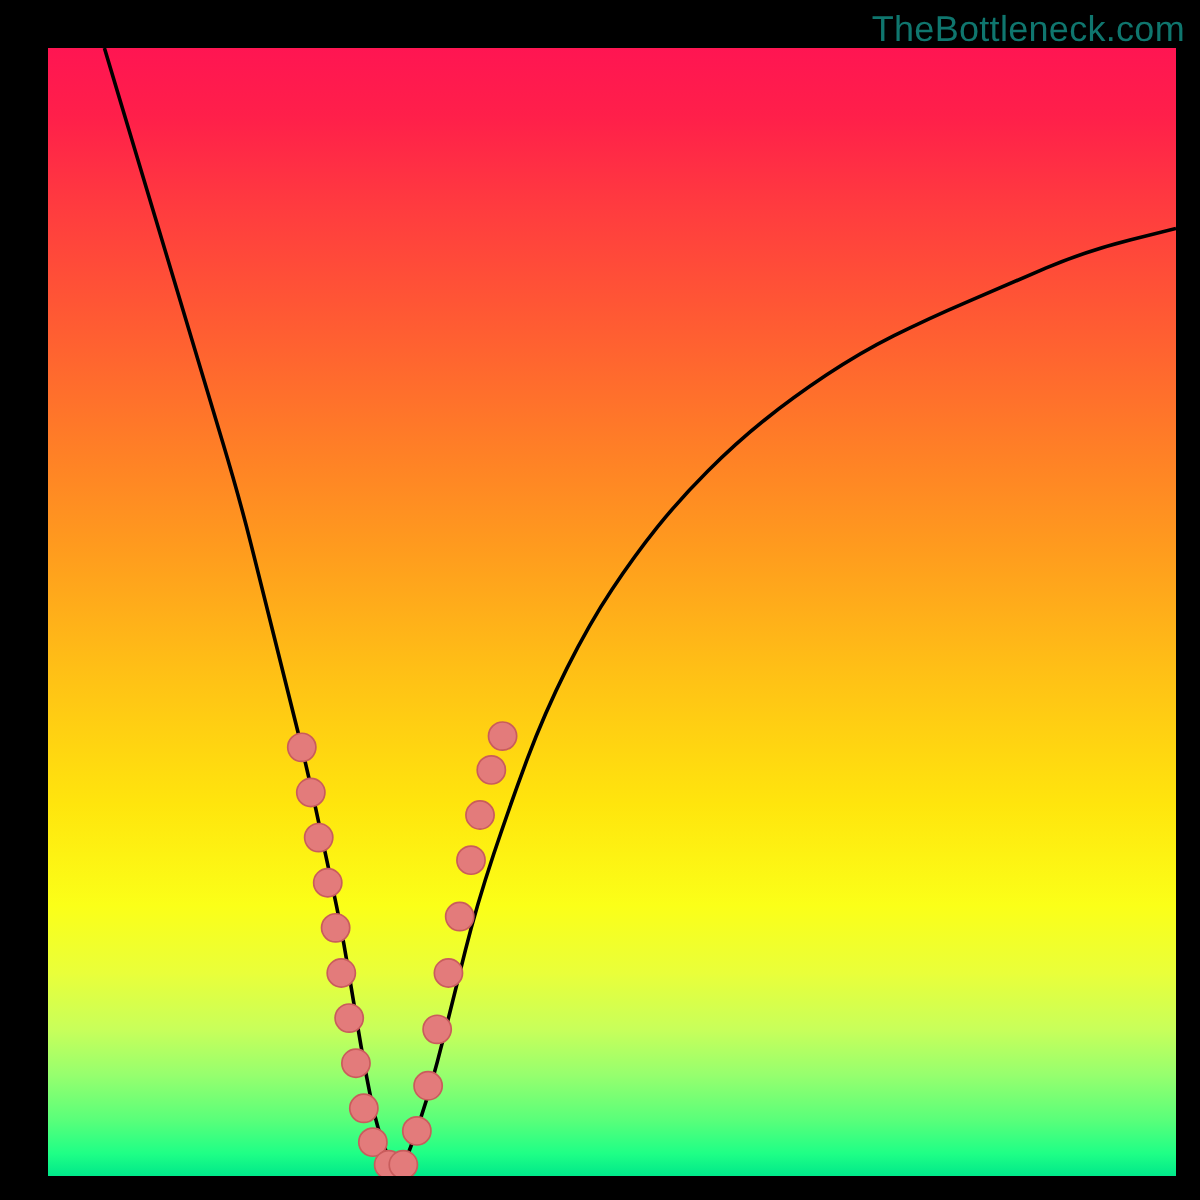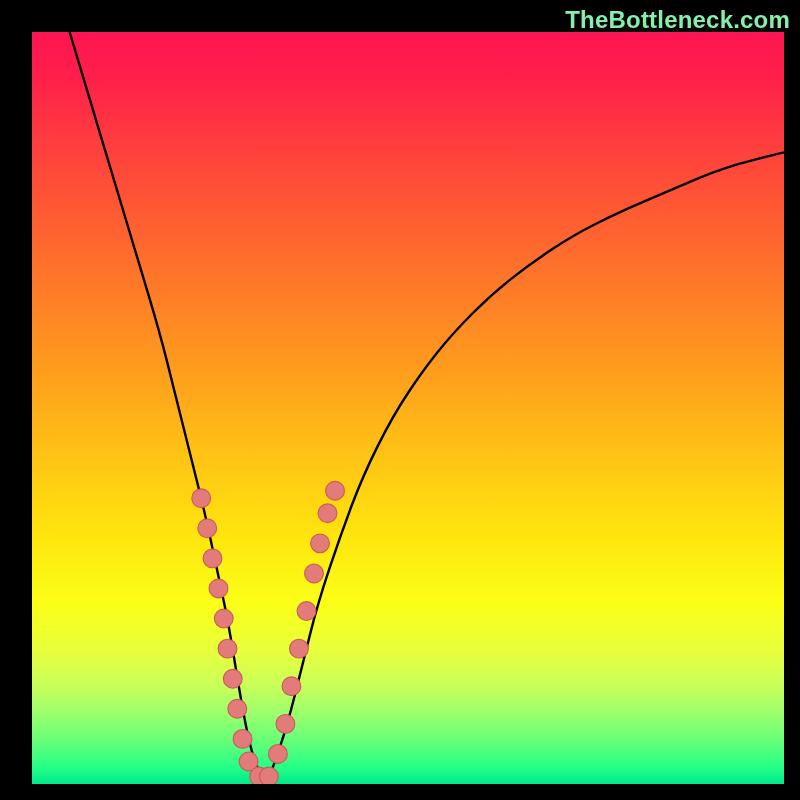--- a/index.html
+++ b/index.html
@@ -49,24 +49,24 @@
     position: absolute;
     left: 0;
     top: 0;
     width: 752px;
     height: 752px;
   }
   .watermark {
     position: absolute;
     top: 6px;
     right: 10px;
-    color: #86efac;
+    color: #0f766e;
     font-size: 24px;
     letter-spacing: 0.2px;
-    font-weight: 700;
+    font-weight: 400;
   }
 </style>
 </head>
 <body>
 
 <div class="frame">
 
   <div class="watermark">TheBottleneck.com</div>
 
   <div class="plot-area">

